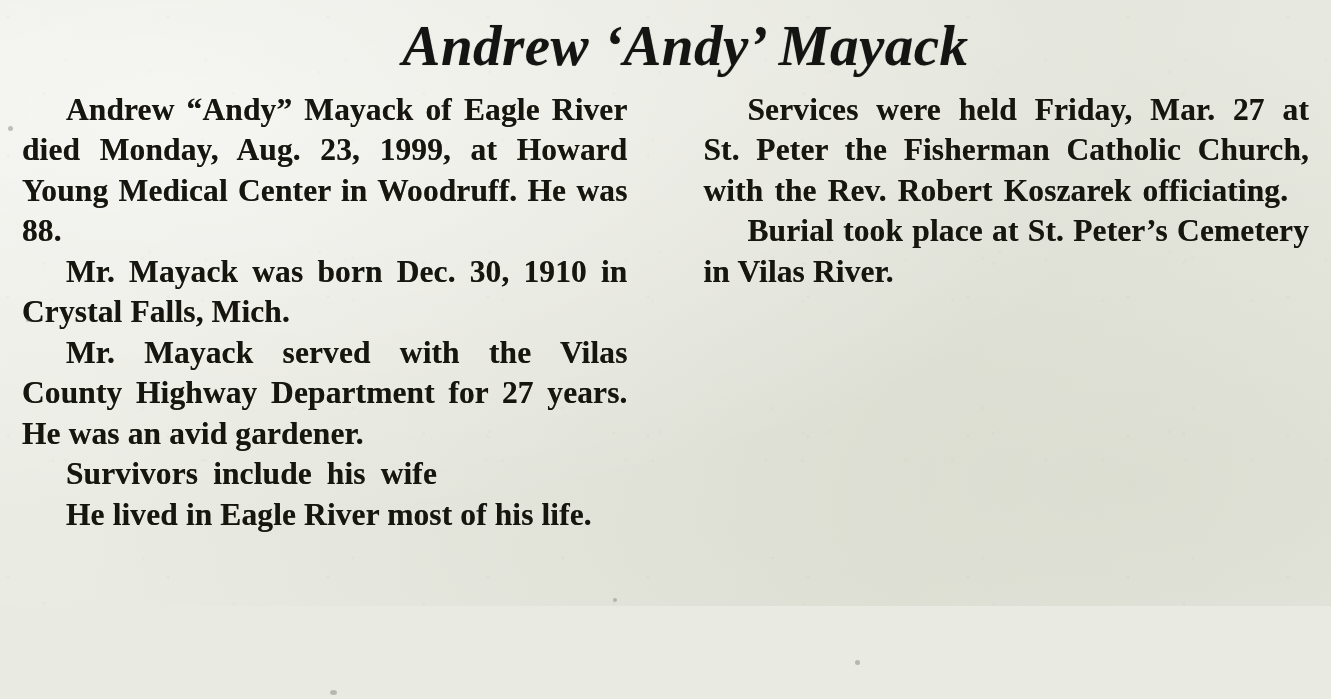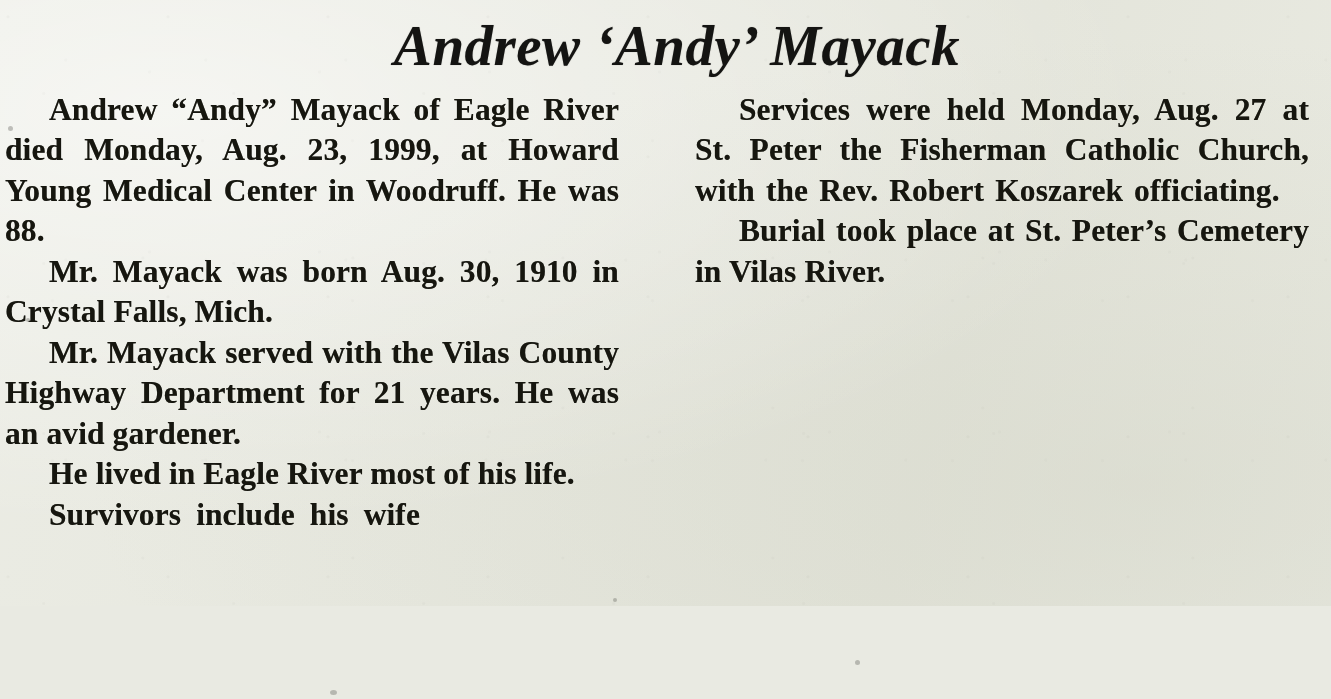--- a/index.html
+++ b/index.html
@@ -12,21 +12,21 @@
     background: #e9eae2;
     font-family: "Liberation Serif", serif;
     color: #1a1a18;
     overflow: hidden;
   }
   .clipping {
     position: relative;
     width: 1331px;
     height: 606px;
     box-sizing: border-box;
-    padding: 16px 22px 10px 5px;
+    padding: 16px 22px 10px 22px;
     background:
       radial-gradient(ellipse at 12% 18%, rgba(255,255,255,0.55), rgba(255,255,255,0) 60%),
       radial-gradient(ellipse at 85% 80%, rgba(210,212,198,0.5), rgba(255,255,255,0) 65%),
       linear-gradient(105deg, #ebece4 0%, #e7e8df 40%, #e4e5db 70%, #e9eae1 100%);
   }
   .grain {
     position: absolute;
     inset: 0;
     pointer-events: none;
     opacity: 0.28;
@@ -99,28 +99,28 @@
 <body>
 
 <div class="clipping">
 
   <h1 class="headline">Andrew ‘Andy’ Mayack</h1>
 
   <div class="columns">
 
     <div class="column left">
       <p class="para">Andrew “Andy” Mayack of Eagle River died Monday, Aug. 23, 1999, at Howard Young Medical Center in Woodruff. He was 88.</p>
-      <p class="para">Mr. Mayack was born Aug. 30, 1910 in Crystal Falls, Mich.</p>
-      <p class="para">Mr. Mayack served with the Vilas County Highway Department for 21 years. He was an avid gardener.</p>
+      <p class="para">Mr. Mayack was born Dec. 30, 1910 in Crystal Falls, Mich.</p>
+      <p class="para">Mr. Mayack served with the Vilas County Highway Department for 27 years. He was an avid gardener.</p>
+      <p class="para wide">Survivors include his wife</p>
       <p class="para">He lived in Eagle River most of his life.</p>
-      <p class="para wide">Survivors include his wife</p>
     </div>
 
     <div class="column right">
-      <p class="para wide2">Services were held Monday, Aug. 27 at St. Peter the Fisherman Catholic Church, with the Rev. Robert Koszarek officiating.</p>
+      <p class="para wide2">Services were held Friday, Mar. 27 at St. Peter the Fisherman Catholic Church, with the Rev. Robert Koszarek officiating.</p>
       <p class="para">Burial took place at St. Peter’s Cemetery in Vilas River.</p>
     </div>
 
   </div>
 
   <div class="grain"></div>
   <span class="speck" style="left:8px;top:126px;width:5px;height:5px;"></span>
   <span class="speck" style="left:26px;top:318px;width:4px;height:4px;"></span>
   <span class="speck" style="left:613px;top:598px;width:4px;height:4px;"></span>
   <span class="speck" style="left:855px;top:660px;width:5px;height:5px;"></span>

